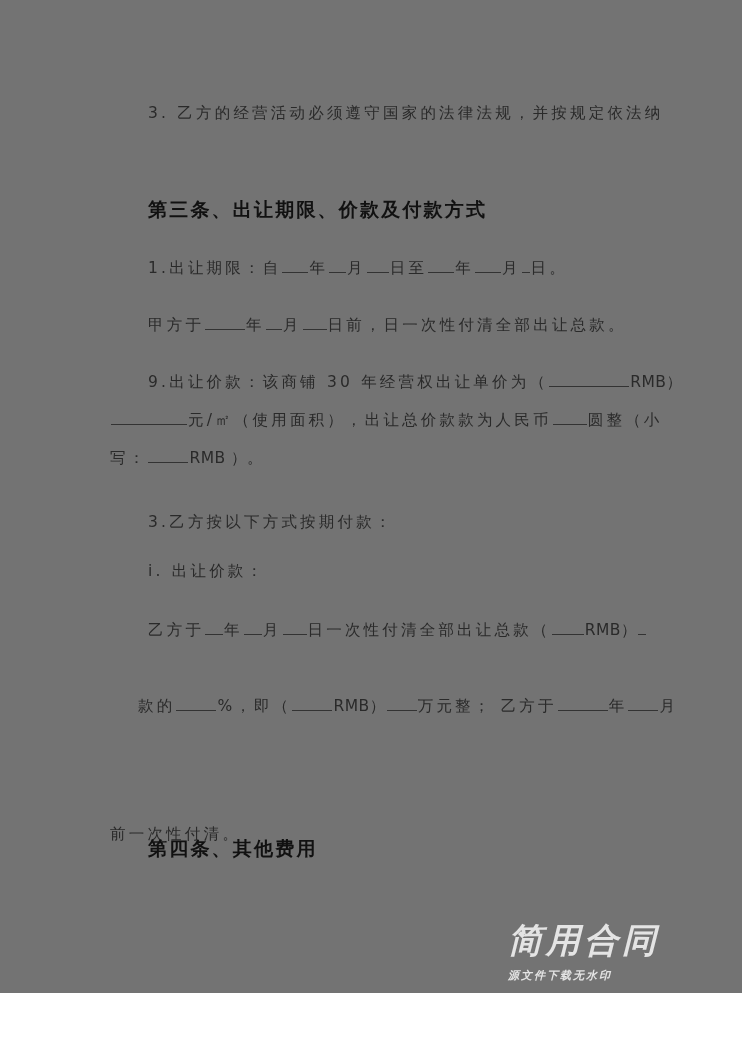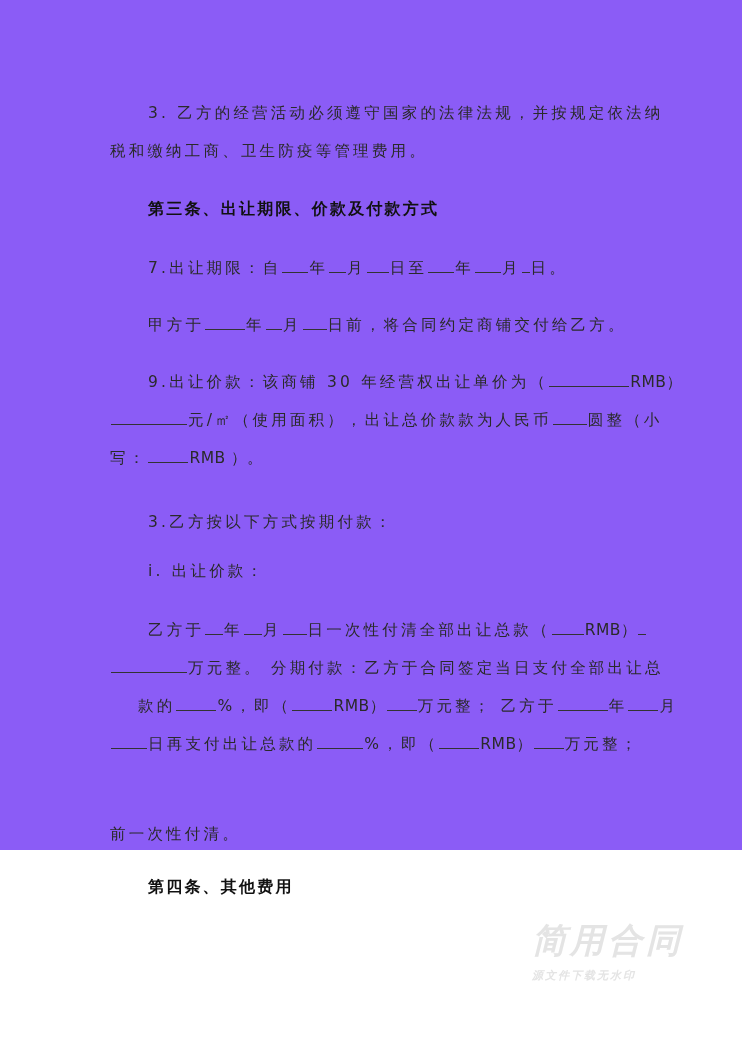--- a/index.html
+++ b/index.html
@@ -11,38 +11,38 @@
       width: 742px;
       height: 1049px;
       position: relative;
       overflow: hidden;
       font-family: "DejaVu Sans", sans-serif;
       color: #2a2a2a;
     }
     .page {
       position: absolute;
       left: 0; top: 0;
-      width: 742px; height: 850px;
-      background: #8b5cf6;
+      width: 742px; height: 993px;
+      background: #737373;
     }
     .line {
       position: absolute;
       left: 148px;
       font-size: 15.5px;
       letter-spacing: 3.2px;
       white-space: nowrap;
       line-height: 20px;
     }
     .line.flush { left: 110px; }
     .heading {
       font-family: "DejaVu Serif", serif;
       font-weight: bold;
       color: #111;
       letter-spacing: 2.2px;
-      font-size: 16px;
+      font-size: 19px;
     }
     .blank {
       display: inline-block;
       border-bottom: 1px solid #333;
       height: 16px;
       vertical-align: baseline;
       margin: 0 1px;
     }
     .latin {
       letter-spacing: 0.5px;
@@ -51,21 +51,20 @@
       position: absolute;
       left: 508px;
       top: 918px;
       width: 210px;
       text-align: left;
       color: #e4e4e4;
       font-family: "DejaVu Sans", sans-serif;
       font-weight: bold;
       font-style: italic;
       user-select: none;
-      margin-left: 24px;
     }
     .watermark .wm-main {
       font-size: 34px;
       letter-spacing: 4px;
       line-height: 44px;
       display: block;
     }
     .watermark .wm-sub {
       font-size: 11px;
       letter-spacing: 2px;
@@ -75,34 +74,31 @@
     }
   </style>
 </head>
 <body>
 
 <div class="page">
 
   <div class="line" style="top:103px;">
     <span>3. 乙方的经营活动必须遵守国家的法律法规，并按规定依法纳</span>
   </div>
-  <div class="line flush" style="top:141px;">
-    <span>税和缴纳工商、卫生防疫等管理费用。</span>
-  </div>
 
   <div class="line heading" style="top:199px;">
     <span>第三条、出让期限、价款及付款方式</span>
   </div>
 
   <div class="line" style="top:256px;">
-    <span>7.出让期限：自</span><span class="blank" style="width:26px"></span><span>年</span><span class="blank" style="width:17px"></span><span>月</span><span class="blank" style="width:22px"></span><span>日至</span><span class="blank" style="width:26px"></span><span>年</span><span class="blank" style="width:26px"></span><span>月</span><span class="blank" style="width:8px"></span><span>日。</span>
+    <span>1.出让期限：自</span><span class="blank" style="width:26px"></span><span>年</span><span class="blank" style="width:17px"></span><span>月</span><span class="blank" style="width:22px"></span><span>日至</span><span class="blank" style="width:26px"></span><span>年</span><span class="blank" style="width:26px"></span><span>月</span><span class="blank" style="width:8px"></span><span>日。</span>
   </div>
 
   <div class="line" style="top:313px;">
-    <span>甲方于</span><span class="blank" style="width:40px"></span><span>年</span><span class="blank" style="width:16px"></span><span>月</span><span class="blank" style="width:24px"></span><span>日前，将合同约定商铺交付给乙方。</span>
+    <span>甲方于</span><span class="blank" style="width:40px"></span><span>年</span><span class="blank" style="width:16px"></span><span>月</span><span class="blank" style="width:24px"></span><span>日前，日一次性付清全部出让总款。</span>
   </div>
 
   <div class="line" style="top:370px;">
     <span>9.出让价款：该商铺 30 年经营权出让单价为（</span><span class="blank" style="width:80px"></span><span class="latin">RMB）</span>
   </div>
   <div class="line flush" style="top:446px;">
     <span>写：</span><span class="blank" style="width:40px"></span><span class="latin">RMB ）。</span>
   </div>
   <div class="line flush" style="top:408px;">
     <span class="blank" style="width:76px"></span><span>元/㎡（使用面积），出让总价款款为人民币</span><span class="blank" style="width:34px"></span><span>圆整（小</span>
@@ -111,34 +107,28 @@
   <div class="line" style="top:512px;">
     <span>3.乙方按以下方式按期付款：</span>
   </div>
   <div class="line" style="top:561px;">
     <span>i. 出让价款：</span>
   </div>
 
   <div class="line" style="top:618px;">
     <span>乙方于</span><span class="blank" style="width:18px"></span><span>年</span><span class="blank" style="width:18px"></span><span>月</span><span class="blank" style="width:24px"></span><span>日一次性付清全部出让总款（</span><span class="blank" style="width:32px"></span><span class="latin">RMB）</span><span class="blank" style="width:8px"></span>
   </div>
-  <div class="line flush" style="top:656px;">
-    <span class="blank" style="width:76px"></span><span>万元整。 分期付款：乙方于合同签定当日支付全部出让总</span>
-  </div>
   <div class="line flush" style="top:694px;margin-left:28px;">
     <span>款的</span><span class="blank" style="width:40px"></span><span>%，即（</span><span class="blank" style="width:40px"></span><span class="latin">RMB）</span><span class="blank" style="width:30px"></span><span>万元整；  乙方于</span><span class="blank" style="width:50px"></span><span>年</span><span class="blank" style="width:30px"></span><span>月</span>
-  </div>
-  <div class="line flush" style="top:732px;">
-    <span class="blank" style="width:36px"></span><span>日再支付出让总款的</span><span class="blank" style="width:46px"></span><span>%，即（</span><span class="blank" style="width:40px"></span><span class="latin">RMB）</span><span class="blank" style="width:30px"></span><span>万元整；</span>
   </div>
   <div class="line flush" style="top:824px;text-align:center;">
     <span>前一次性付清。</span>
   </div>
 
-  <div class="line heading" style="top:877px;">
+  <div class="line heading" style="top:838px;">
     <span>第四条、其他费用</span>
   </div>
 
   <div class="watermark">
     <span class="wm-main">简用合同</span>
     <span class="wm-sub">源文件下载无水印</span>
   </div>
 </div>
 
 </body></html>

